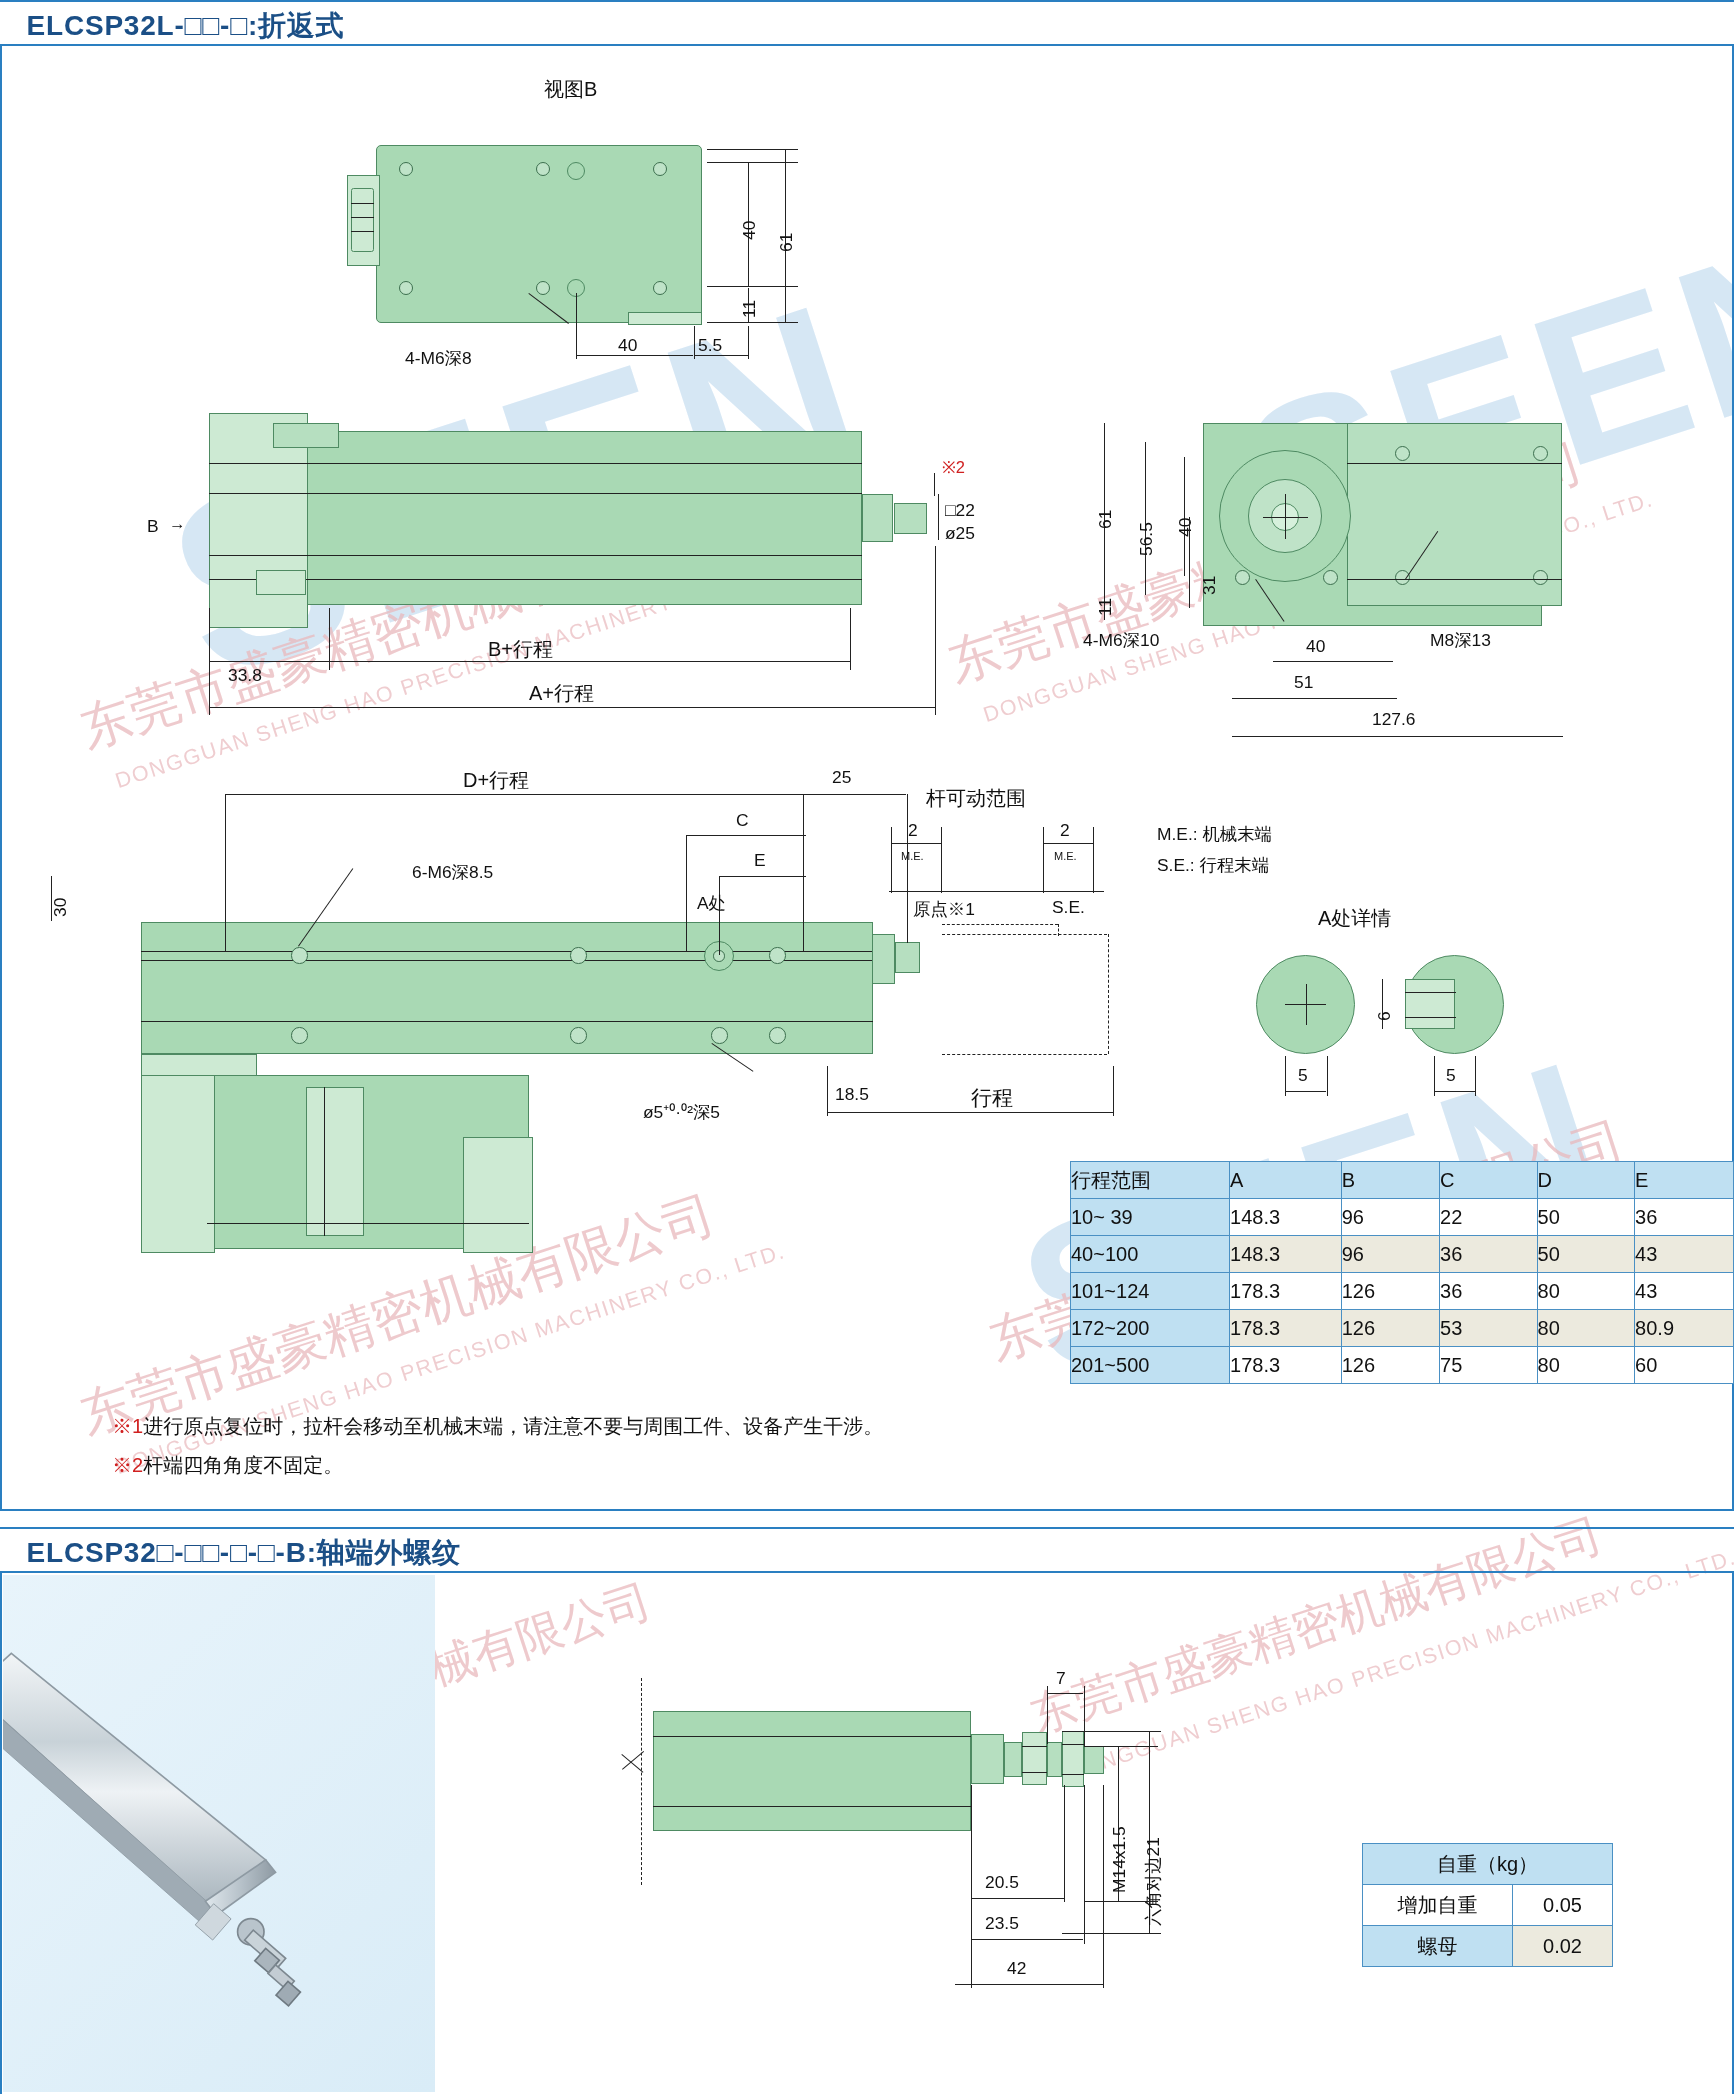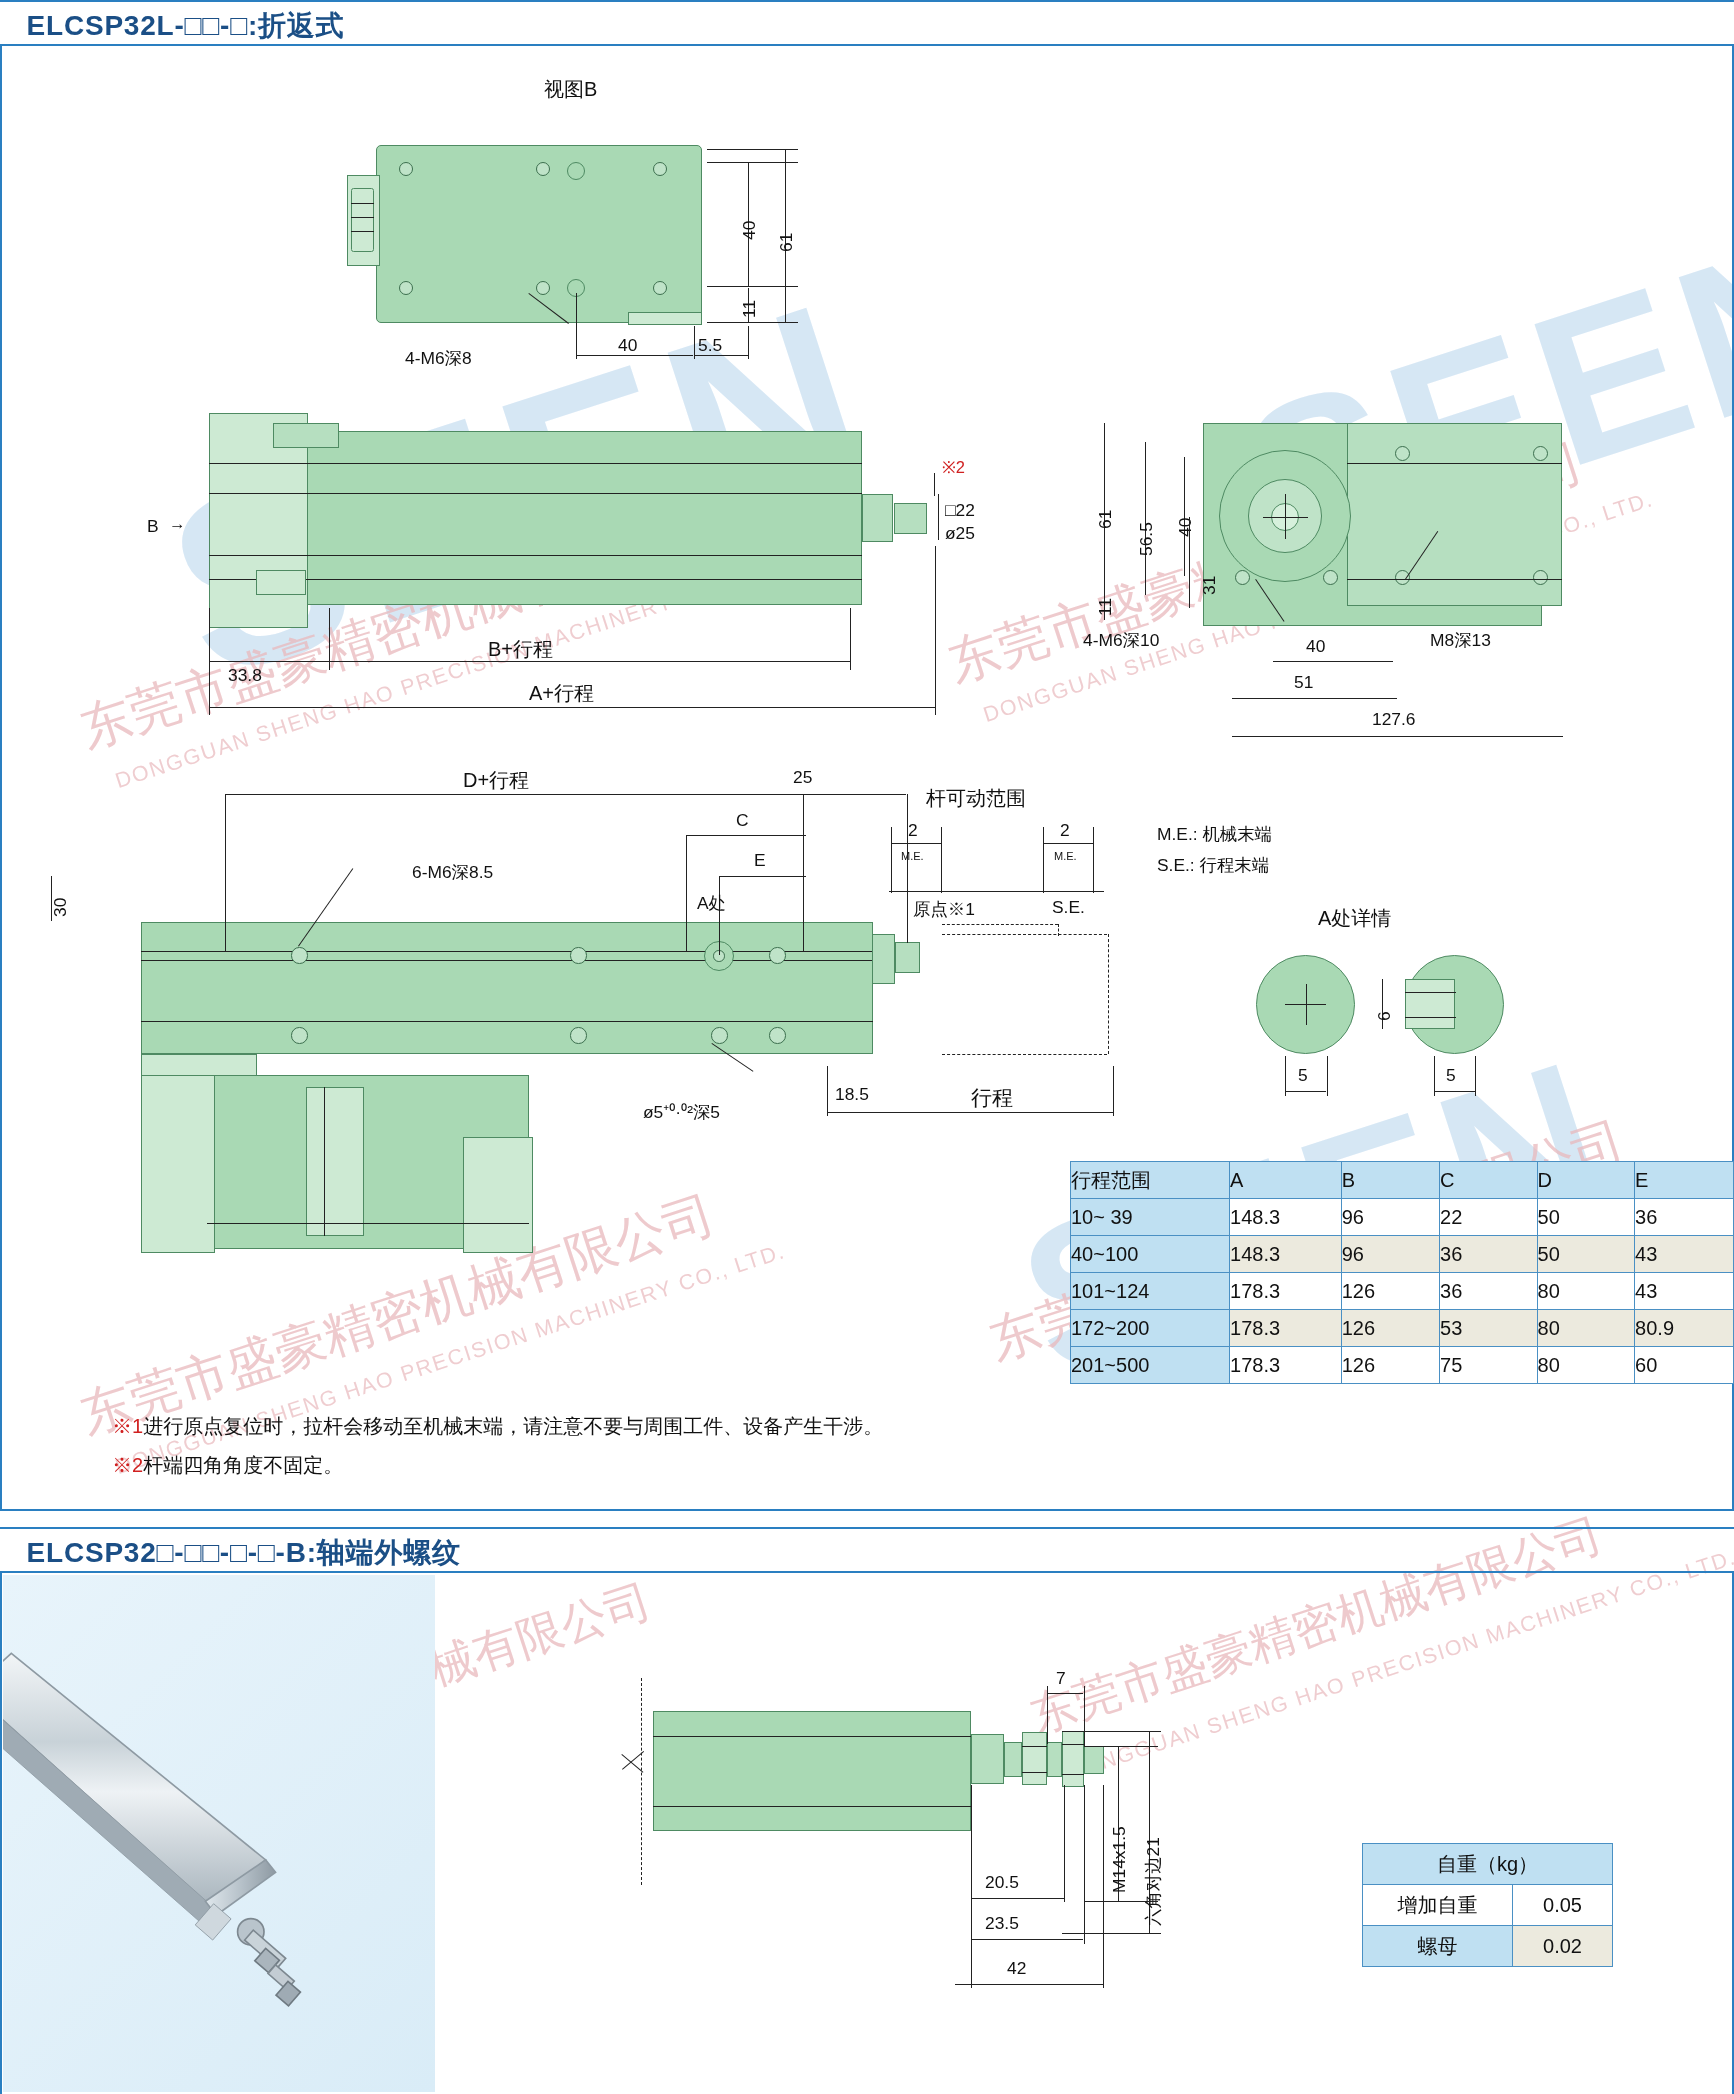--- a/index.html
+++ b/index.html
@@ -213,21 +213,21 @@
   <div class="bolt" style="left:570px;top:1027px;width:16.5px;height:16.5px;"></div>
   <div class="bolt" style="left:711px;top:1027px;width:16.5px;height:16.5px;"></div>
   <div class="bolt" style="left:769px;top:1027px;width:16.5px;height:16.5px;"></div>
   <div class="bolt" style="left:769px;top:947px;width:16.5px;height:16.5px;"></div>
   <div class="circ" style="left:704px;top:941px;width:30px;height:30px;"></div>
   <div class="bolt" style="left:713px;top:950px;width:11.6px;height:11.6px;"></div>
 
   <div class="dim" style="left:225px;top:794px;width:579px;"></div>
   <div class="lbl" style="left:463px;top:767px;font-size:20px;">D+行程</div>
   <div class="dim" style="left:803px;top:794px;width:103px;"></div>
-  <div class="lbl" style="left:793px;top:767px;">25</div>
+  <div class="lbl" style="left:832px;top:767px;">25</div>
   <div class="dim" style="left:686px;top:835px;width:120px;"></div>
   <div class="lbl" style="left:736px;top:810px;">C</div>
   <div class="dim" style="left:719px;top:876px;width:87px;"></div>
   <div class="lbl" style="left:754px;top:850px;">E</div>
   <div class="ln vln" style="left:225px;top:794px;height:157px;"></div>
   <div class="ln vln" style="left:803px;top:794px;height:157px;"></div>
   <div class="ln vln" style="left:907px;top:794px;height:149px;"></div>
   <div class="ln vln" style="left:686px;top:835px;height:116px;"></div>
   <div class="ln vln" style="left:719px;top:876px;height:79px;"></div>
 

